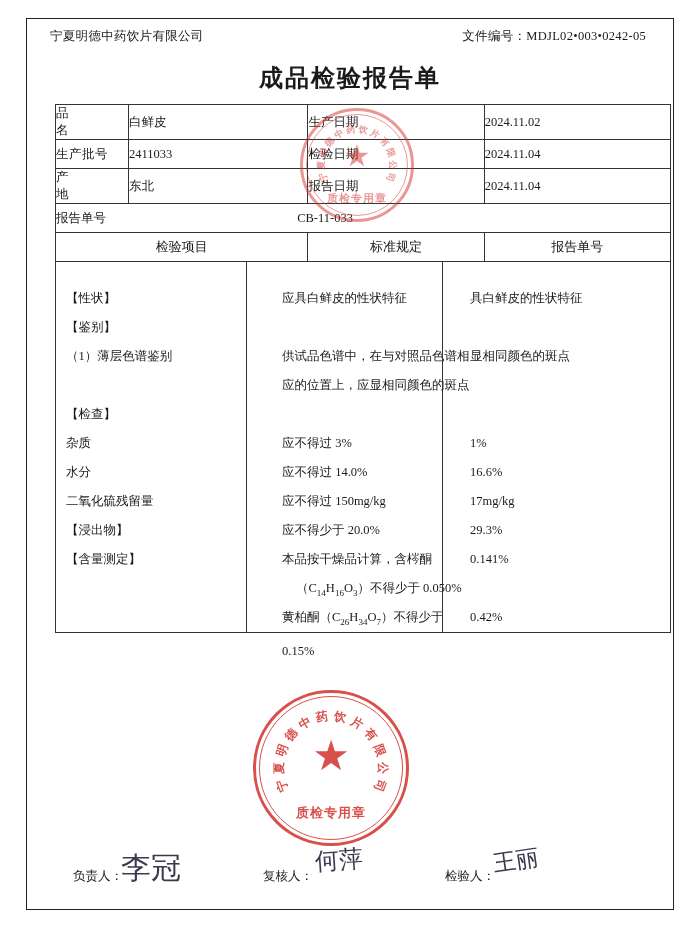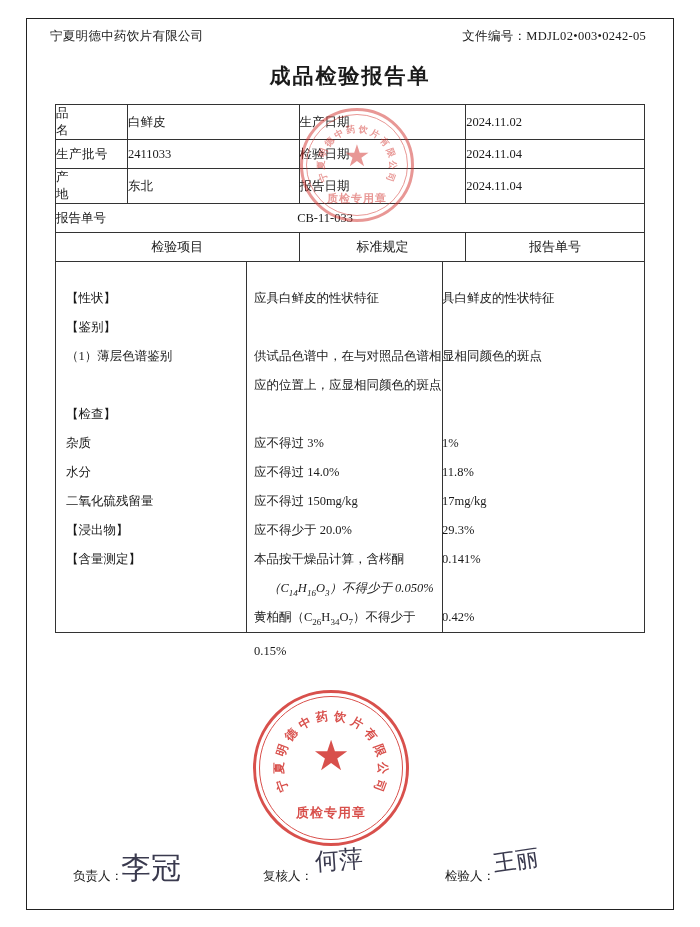--- a/index.html
+++ b/index.html
@@ -43,21 +43,21 @@
   }
   .hdr-left { padding-left: 20px; }
   .hdr-right { padding-right: 24px; }
 
   .title {
     position: absolute;
     left: 0;
     top: 62px;
     width: 700px;
     text-align: center;
-    font-size: 21px;
+    font-size: 24px;
     font-weight: bold;
     letter-spacing: 2px;
     font-family: Liberation Mono, monospace;
   }
 
   table.main {
     position: absolute;
     left: 55px;
     top: 104px;
     width: 590px;
@@ -109,21 +109,21 @@
   }
   .body-inner {
     position: relative;
     height: 100%;
   }
   .brow {
     display: flex;
     font-size: 12.5px;
   }
   .bcol1 { width: 190px; box-sizing: border-box; padding-left: 10px; }
-  .bcol2 { width: 196px; box-sizing: border-box; padding-left: 8px; }
+  .bcol2 { width: 196px; box-sizing: border-box; padding-left: 8px; margin-left: 28px; }
   .bcol3 { width: 200px; box-sizing: border-box; }
   .line-h { height: 29px; line-height: 29px; }
   .gap-top { height: 22px; }
 
   .vline {
     position: absolute;
     top: 0;
     bottom: 0;
     width: 0;
     border-left: 1px solid #333;
@@ -308,40 +308,40 @@
             <div class="bcol3 line-h"></div>
           </div>
           <div class="brow">
             <div class="bcol1 line-h">杂质</div>
             <div class="bcol2 line-h">应不得过 3%</div>
             <div class="bcol3 line-h">1%</div>
           </div>
           <div class="brow">
             <div class="bcol1 line-h">水分</div>
             <div class="bcol2 line-h">应不得过 14.0%</div>
-            <div class="bcol3 line-h">11.8%</div>
+            <div class="bcol3 line-h">16.6%</div>
           </div>
           <div class="brow">
             <div class="bcol1 line-h">二氧化硫残留量</div>
             <div class="bcol2 line-h">应不得过 150mg/kg</div>
             <div class="bcol3 line-h">17mg/kg</div>
           </div>
           <div class="brow">
             <div class="bcol1 line-h">【浸出物】</div>
             <div class="bcol2 line-h">应不得少于 20.0%</div>
             <div class="bcol3 line-h">29.3%</div>
           </div>
           <div class="brow">
             <div class="bcol1 line-h">【含量测定】</div>
             <div class="bcol2 line-h">本品按干燥品计算，含梣酮</div>
             <div class="bcol3 line-h">0.141%</div>
           </div>
           <div class="brow">
             <div class="bcol1 line-h"></div>
-            <div class="bcol2 line-h" style="padding-left:22px;font-style:italic;">（C<span class="sub">14</span>H<span class="sub">16</span>O<span class="sub">3</span>）不得少于 0.050%</div>
+            <div class="bcol2 line-h" style="padding-left:22px;">（C<span class="sub">14</span>H<span class="sub">16</span>O<span class="sub">3</span>）不得少于 0.050%</div>
             <div class="bcol3 line-h"></div>
           </div>
           <div class="brow">
             <div class="bcol1 line-h"></div>
             <div class="bcol2 line-h">黄柏酮（C<span class="sub">26</span>H<span class="sub">34</span>O<span class="sub">7</span>）不得少于 0.15%</div>
             <div class="bcol3 line-h">0.42%</div>
           </div>
         </div>
       </td>
     </tr>

